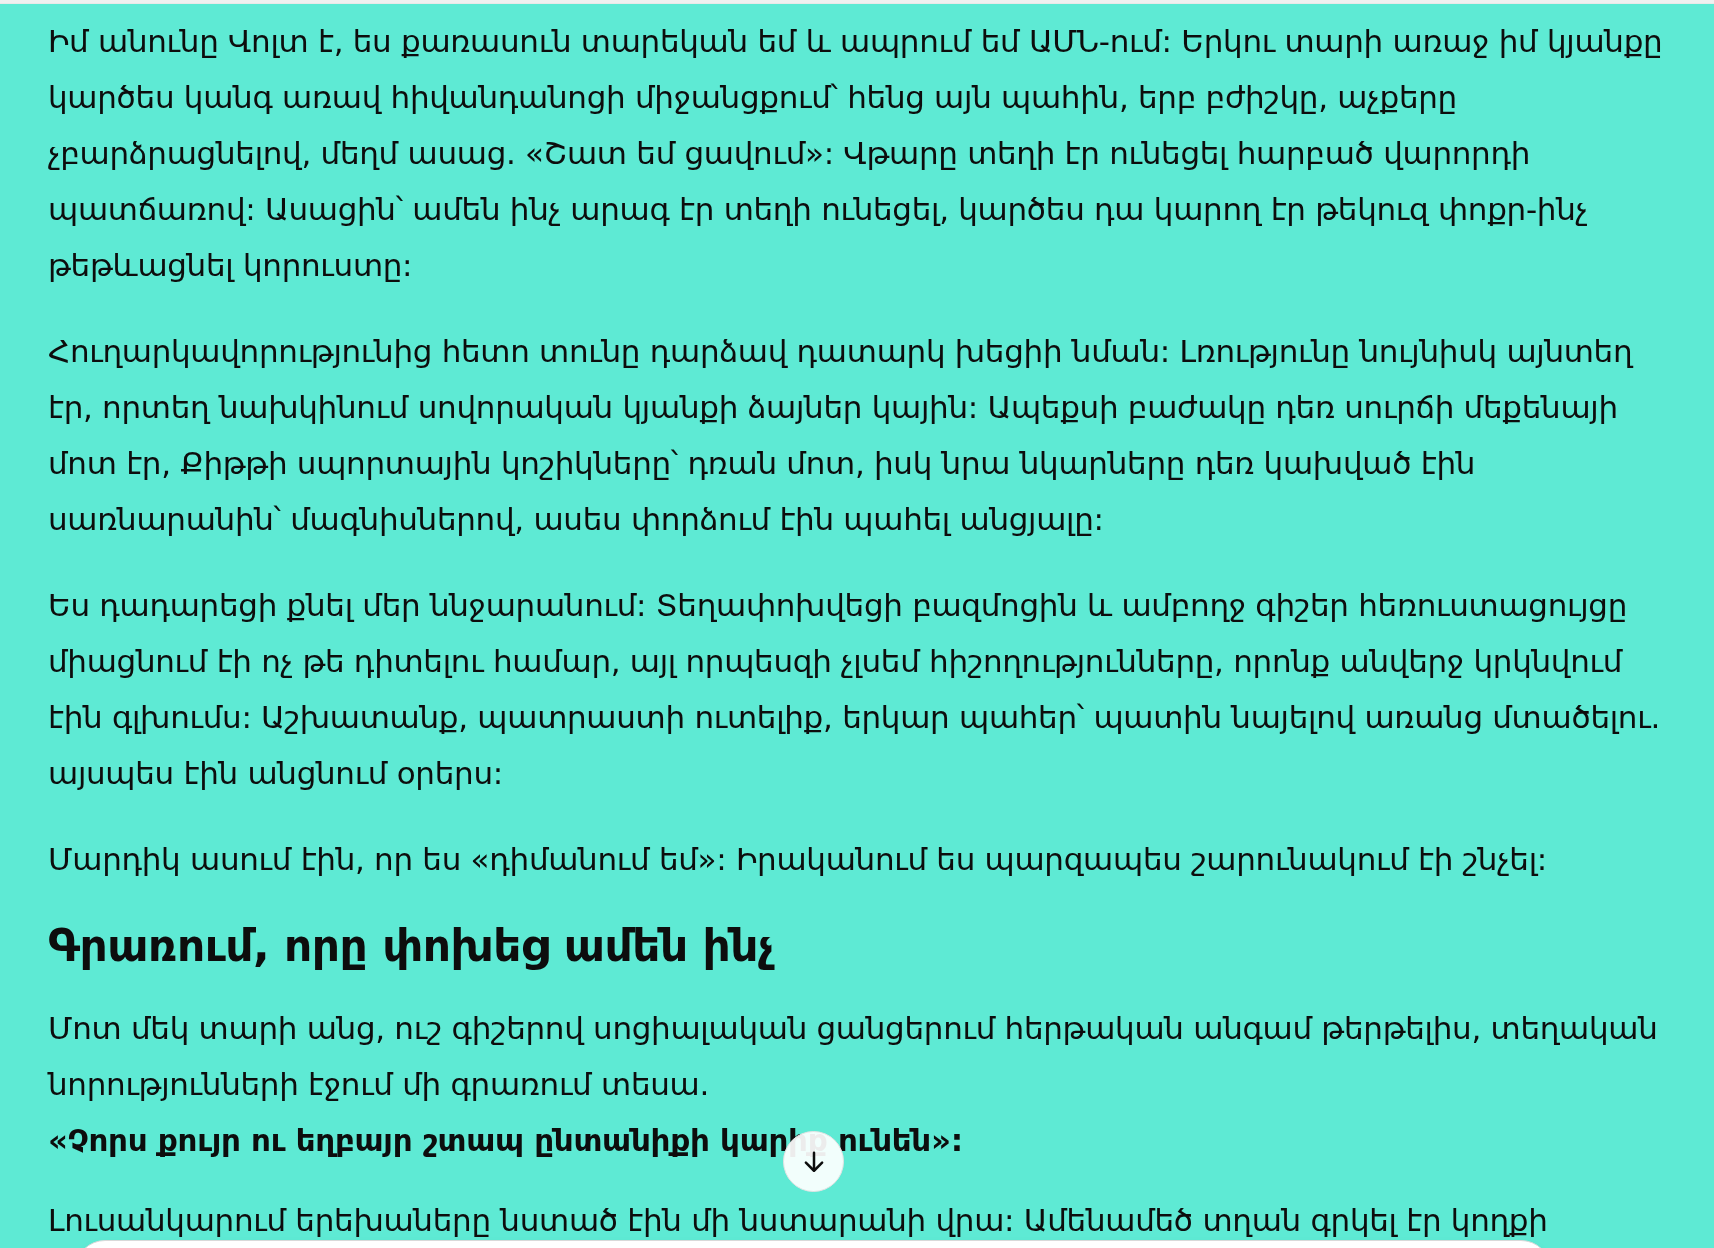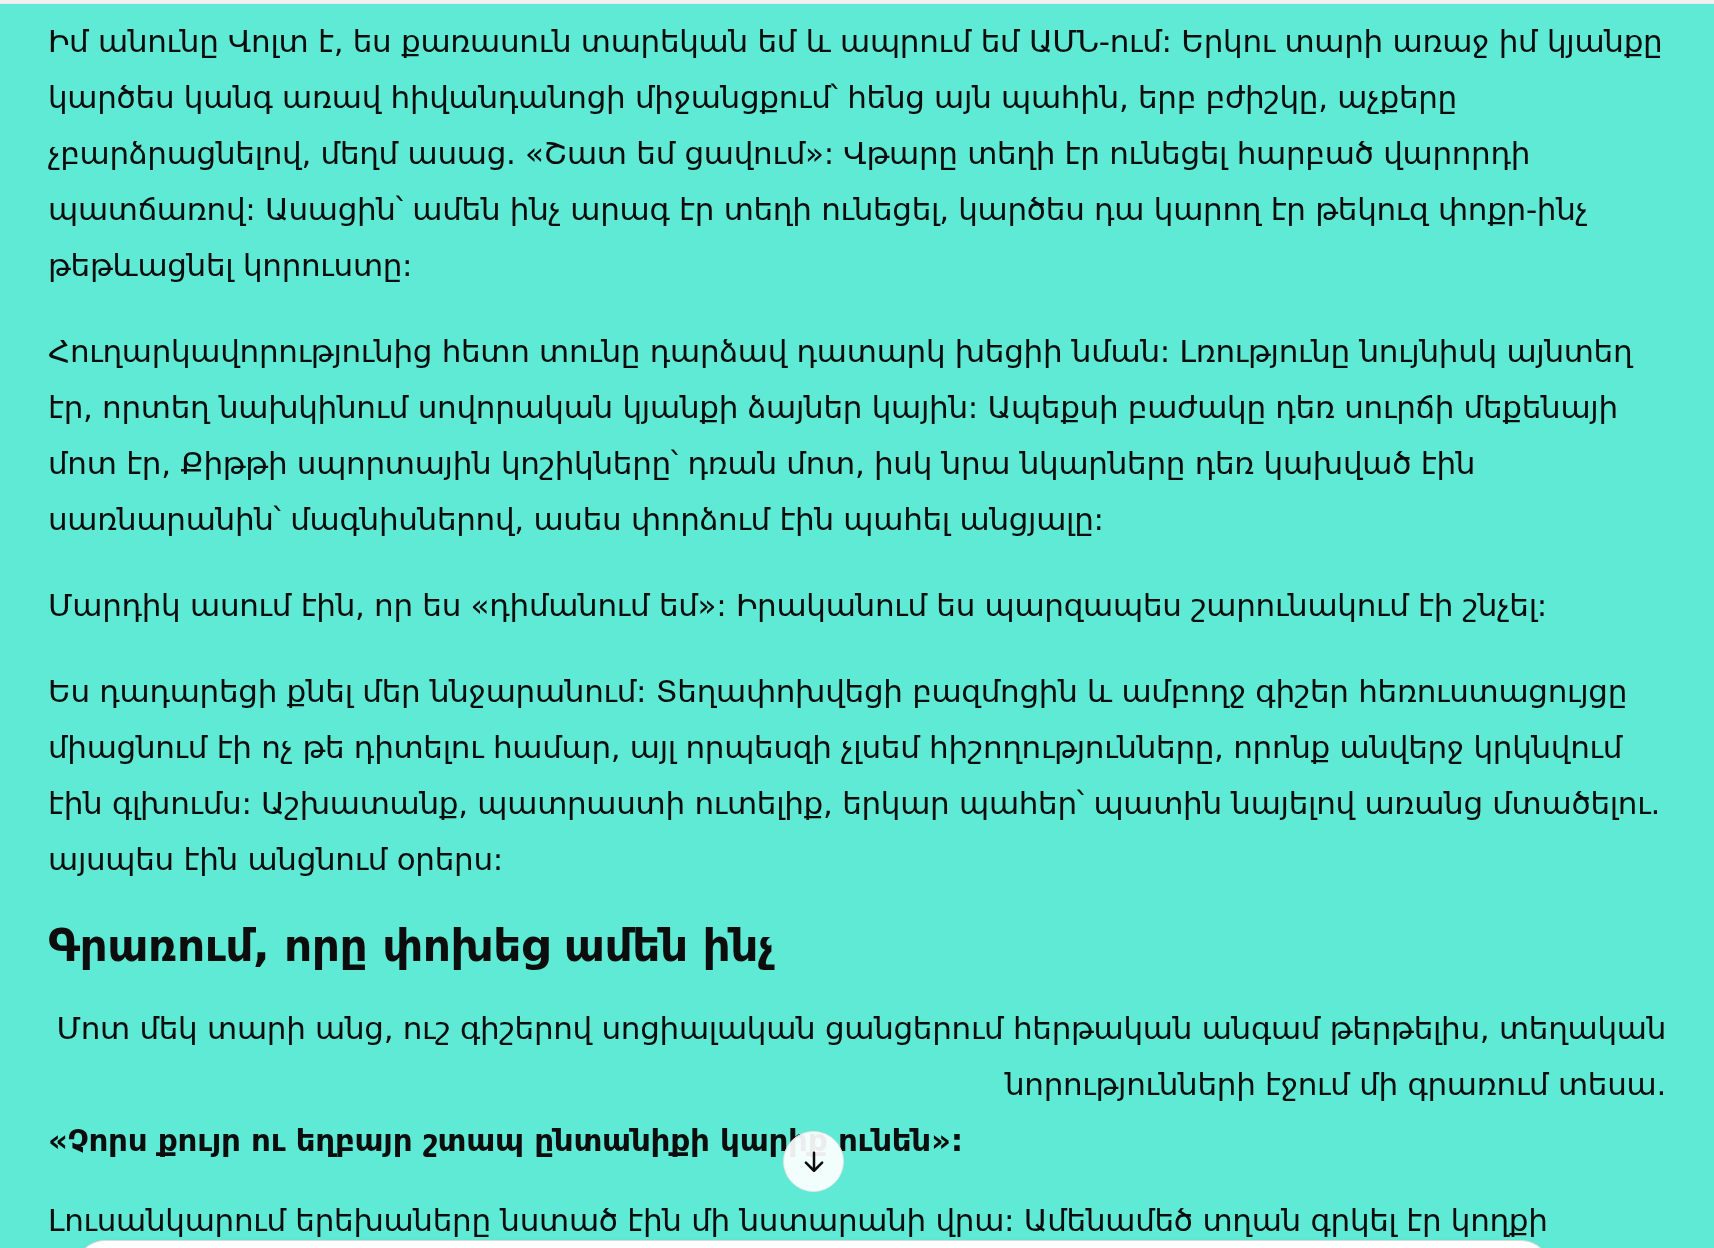--- a/index.html
+++ b/index.html
@@ -33,21 +33,20 @@
     color: #0d0d0d;
     font-size: 31px;
     line-height: 56px;
     letter-spacing: -0.3px;
   }
   .article p {
     margin: 0 0 30px 0;
   }
   .article p.tight {
     margin-bottom: 0;
-    text-align: right;
   }
   .article p.bold-line {
     font-weight: 700;
     margin-bottom: 24px;
   }
   .article h2 {
     margin: 30px 0 26px 0;
     font-size: 44px;
     line-height: 57px;
     font-weight: 700;
@@ -85,22 +84,22 @@
 </head>
 <body>
 
 <div class="viewport">
 
   <div class="top-edge"></div>
 
   <div class="article">
     <p>Իմ անունը Վոլտ է, ես քառասուն տարեկան եմ և ապրում եմ ԱՄՆ-ում: Երկու տարի առաջ իմ կյանքը կարծես կանգ առավ հիվանդանոցի միջանցքում՝ հենց այն պահին, երբ բժիշկը, աչքերը չբարձրացնելով, մեղմ ասաց. «Շատ եմ ցավում»: Վթարը տեղի էր ունեցել հարբած վարորդի պատճառով: Ասացին՝ ամեն ինչ արագ էր տեղի ունեցել, կարծես դա կարող էր թեկուզ փոքր-ինչ թեթևացնել կորուստը:</p>
     <p>Հուղարկավորությունից հետո տունը դարձավ դատարկ խեցիի նման: Լռությունը նույնիսկ այնտեղ էր, որտեղ նախկինում սովորական կյանքի ձայներ կային: Ապեքսի բաժակը դեռ սուրճի մեքենայի մոտ էր, Քիթթի սպորտային կոշիկները՝ դռան մոտ, իսկ նրա նկարները դեռ կախված էին սառնարանին՝ մագնիսներով, ասես փորձում էին պահել անցյալը:</p>
+    <p>Ես դադարեցի քնել մեր ննջարանում: Տեղափոխվեցի բազմոցին և ամբողջ գիշեր հեռուստացույցը միացնում էի ոչ թե դիտելու համար, այլ որպեսզի չլսեմ հիշողությունները, որոնք անվերջ կրկնվում էին գլխումս: Աշխատանք, պատրաստի ուտելիք, երկար պահեր՝ պատին նայելով առանց մտածելու. այսպես էին անցնում օրերս:</p>
     <p>Մարդիկ ասում էին, որ ես «դիմանում եմ»: Իրականում ես պարզապես շարունակում էի շնչել:</p>
-    <p>Ես դադարեցի քնել մեր ննջարանում: Տեղափոխվեցի բազմոցին և ամբողջ գիշեր հեռուստացույցը միացնում էի ոչ թե դիտելու համար, այլ որպեսզի չլսեմ հիշողությունները, որոնք անվերջ կրկնվում էին գլխումս: Աշխատանք, պատրաստի ուտելիք, երկար պահեր՝ պատին նայելով առանց մտածելու. այսպես էին անցնում օրերս:</p>
     <h2>Գրառում, որը փոխեց ամեն ինչ</h2>
     <p class="tight">Մոտ մեկ տարի անց, ուշ գիշերով սոցիալական ցանցերում հերթական անգամ թերթելիս, տեղական նորությունների էջում մի գրառում տեսա.</p>
     <p class="bold-line">«Չորս քույր ու եղբայր շտապ ընտանիքի կարիք ունեն»:</p>
     <p>Լուսանկարում երեխաները նստած էին մի նստարանի վրա: Ամենամեծ տղան գրկել էր կողքի աղջկան,</p>
   </div>
 
   <button class="scroll-down-btn">
     <span style="display:flex;">
       <svg width="30" height="30" viewBox="0 0 24 24" fill="none" stroke="#0d0d0d" stroke-width="2" stroke-linecap="round" stroke-linejoin="round">
         <path d="M12 4.5 V 18.5"></path>

